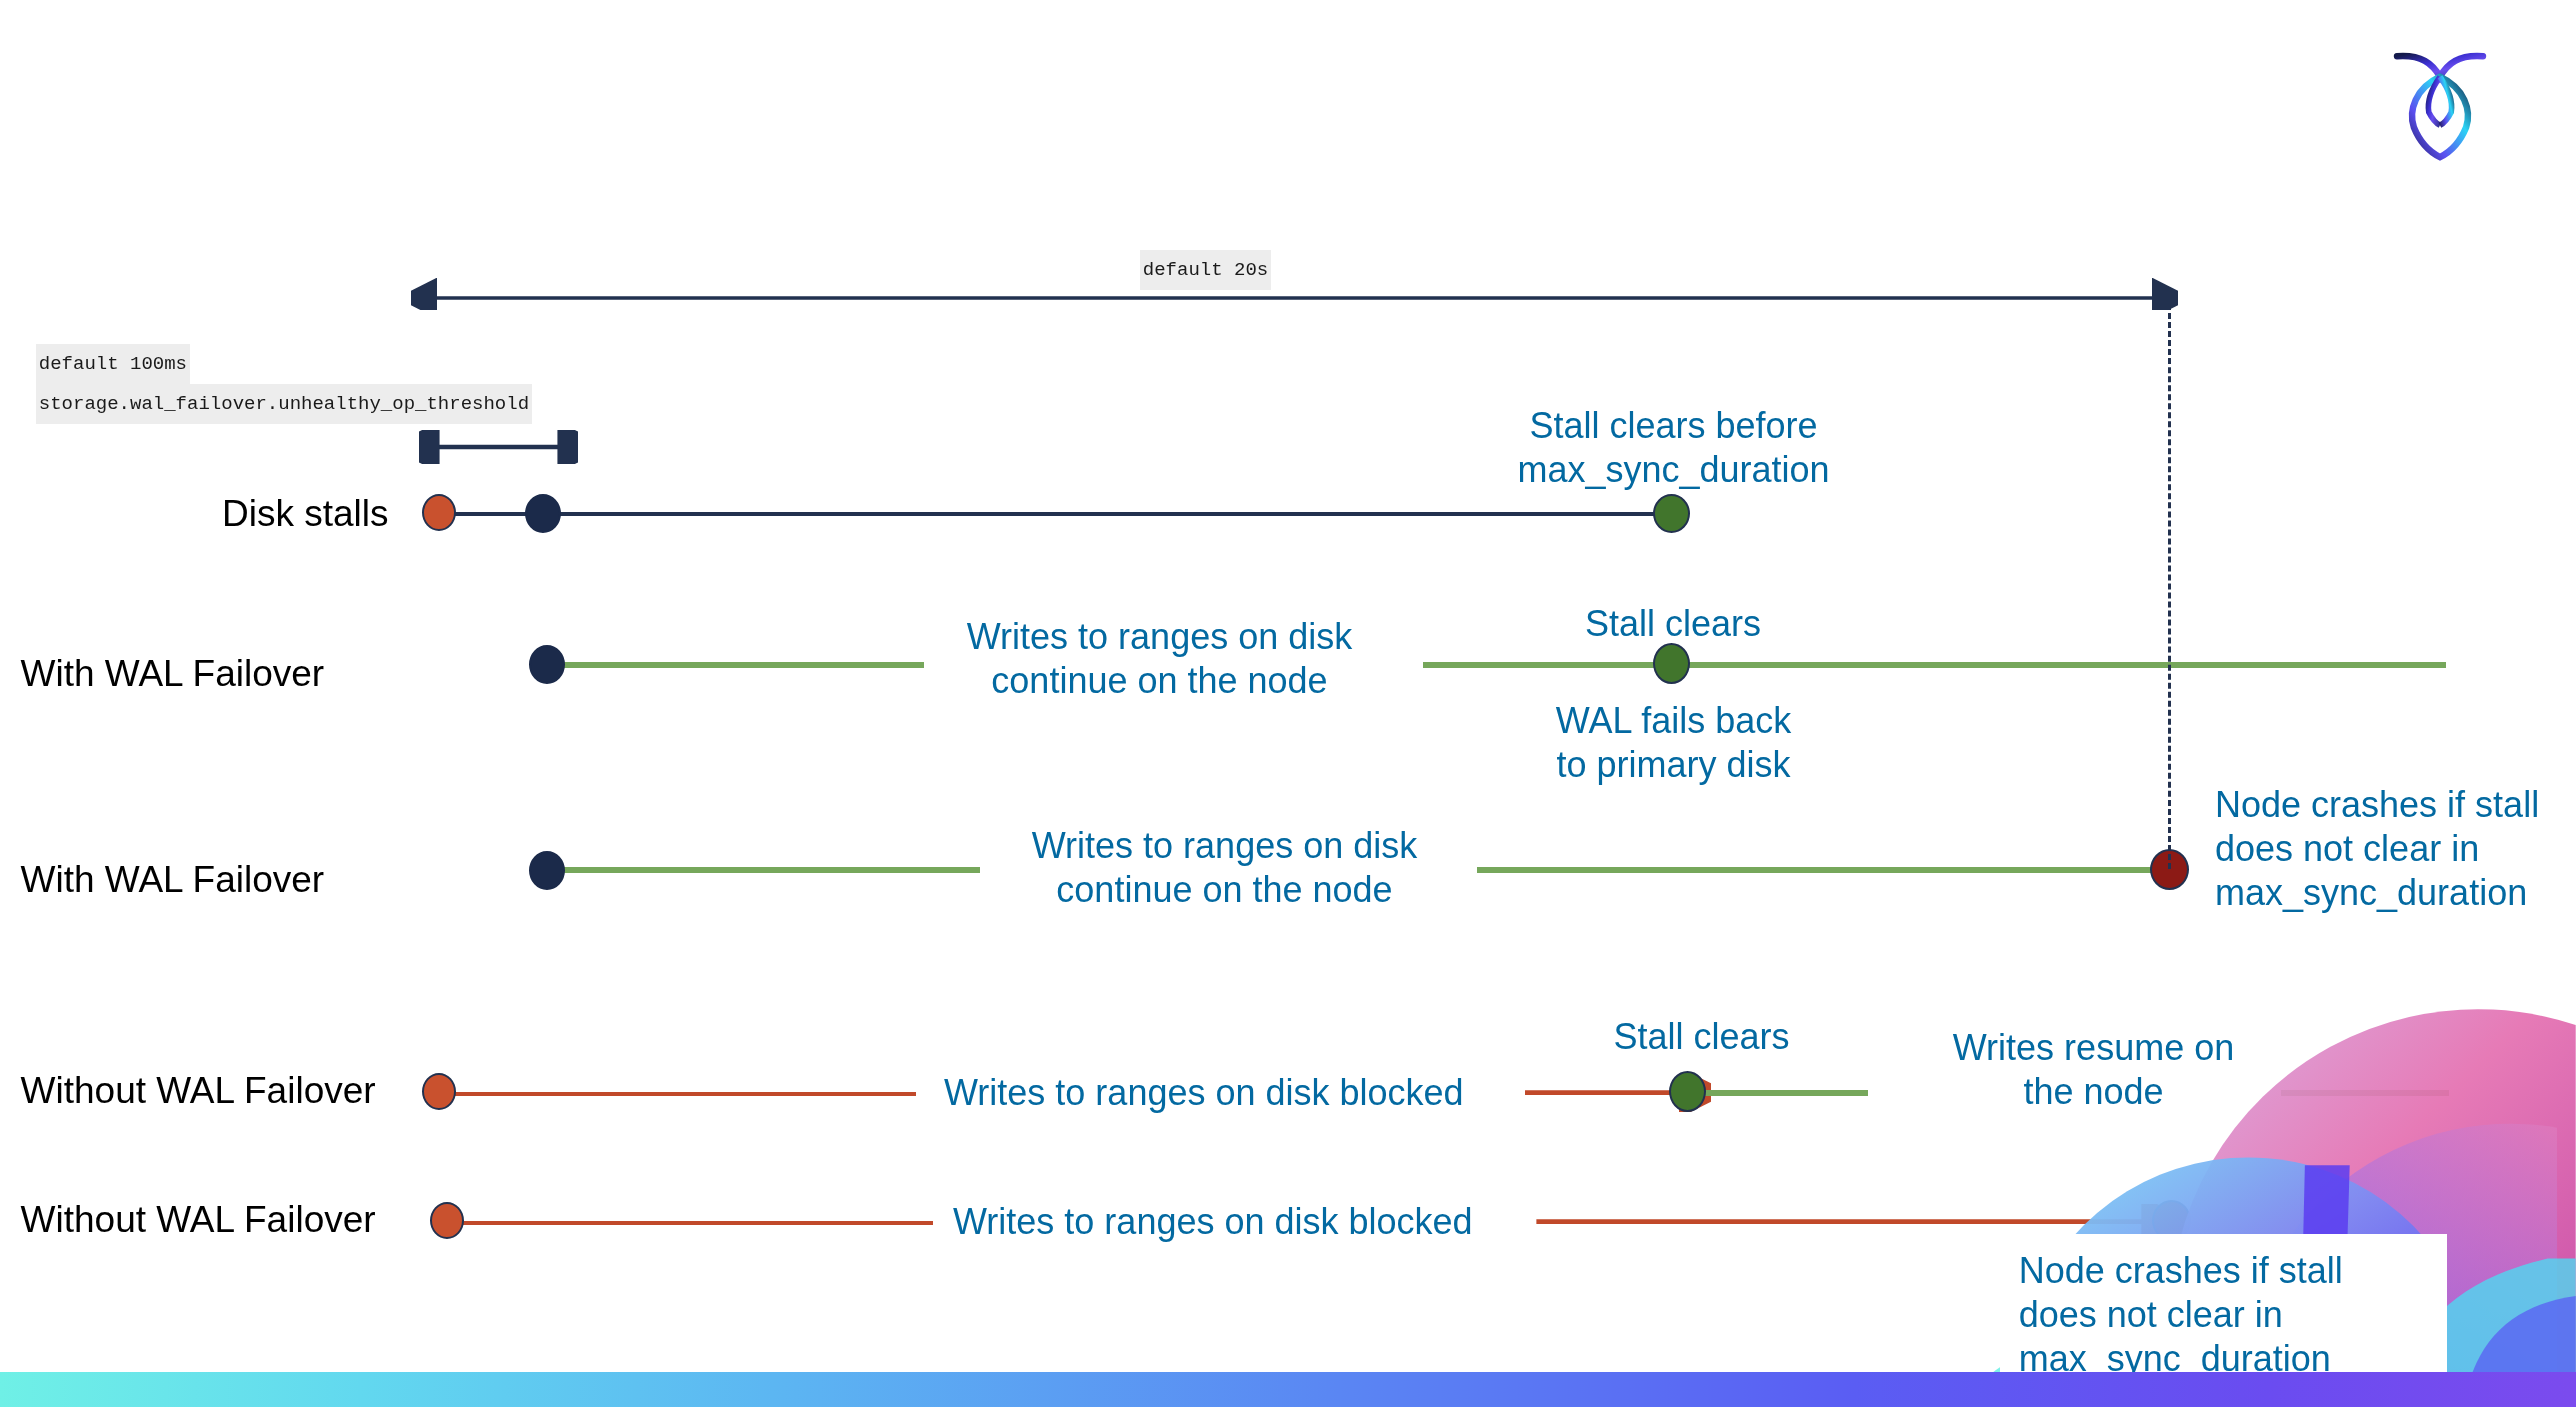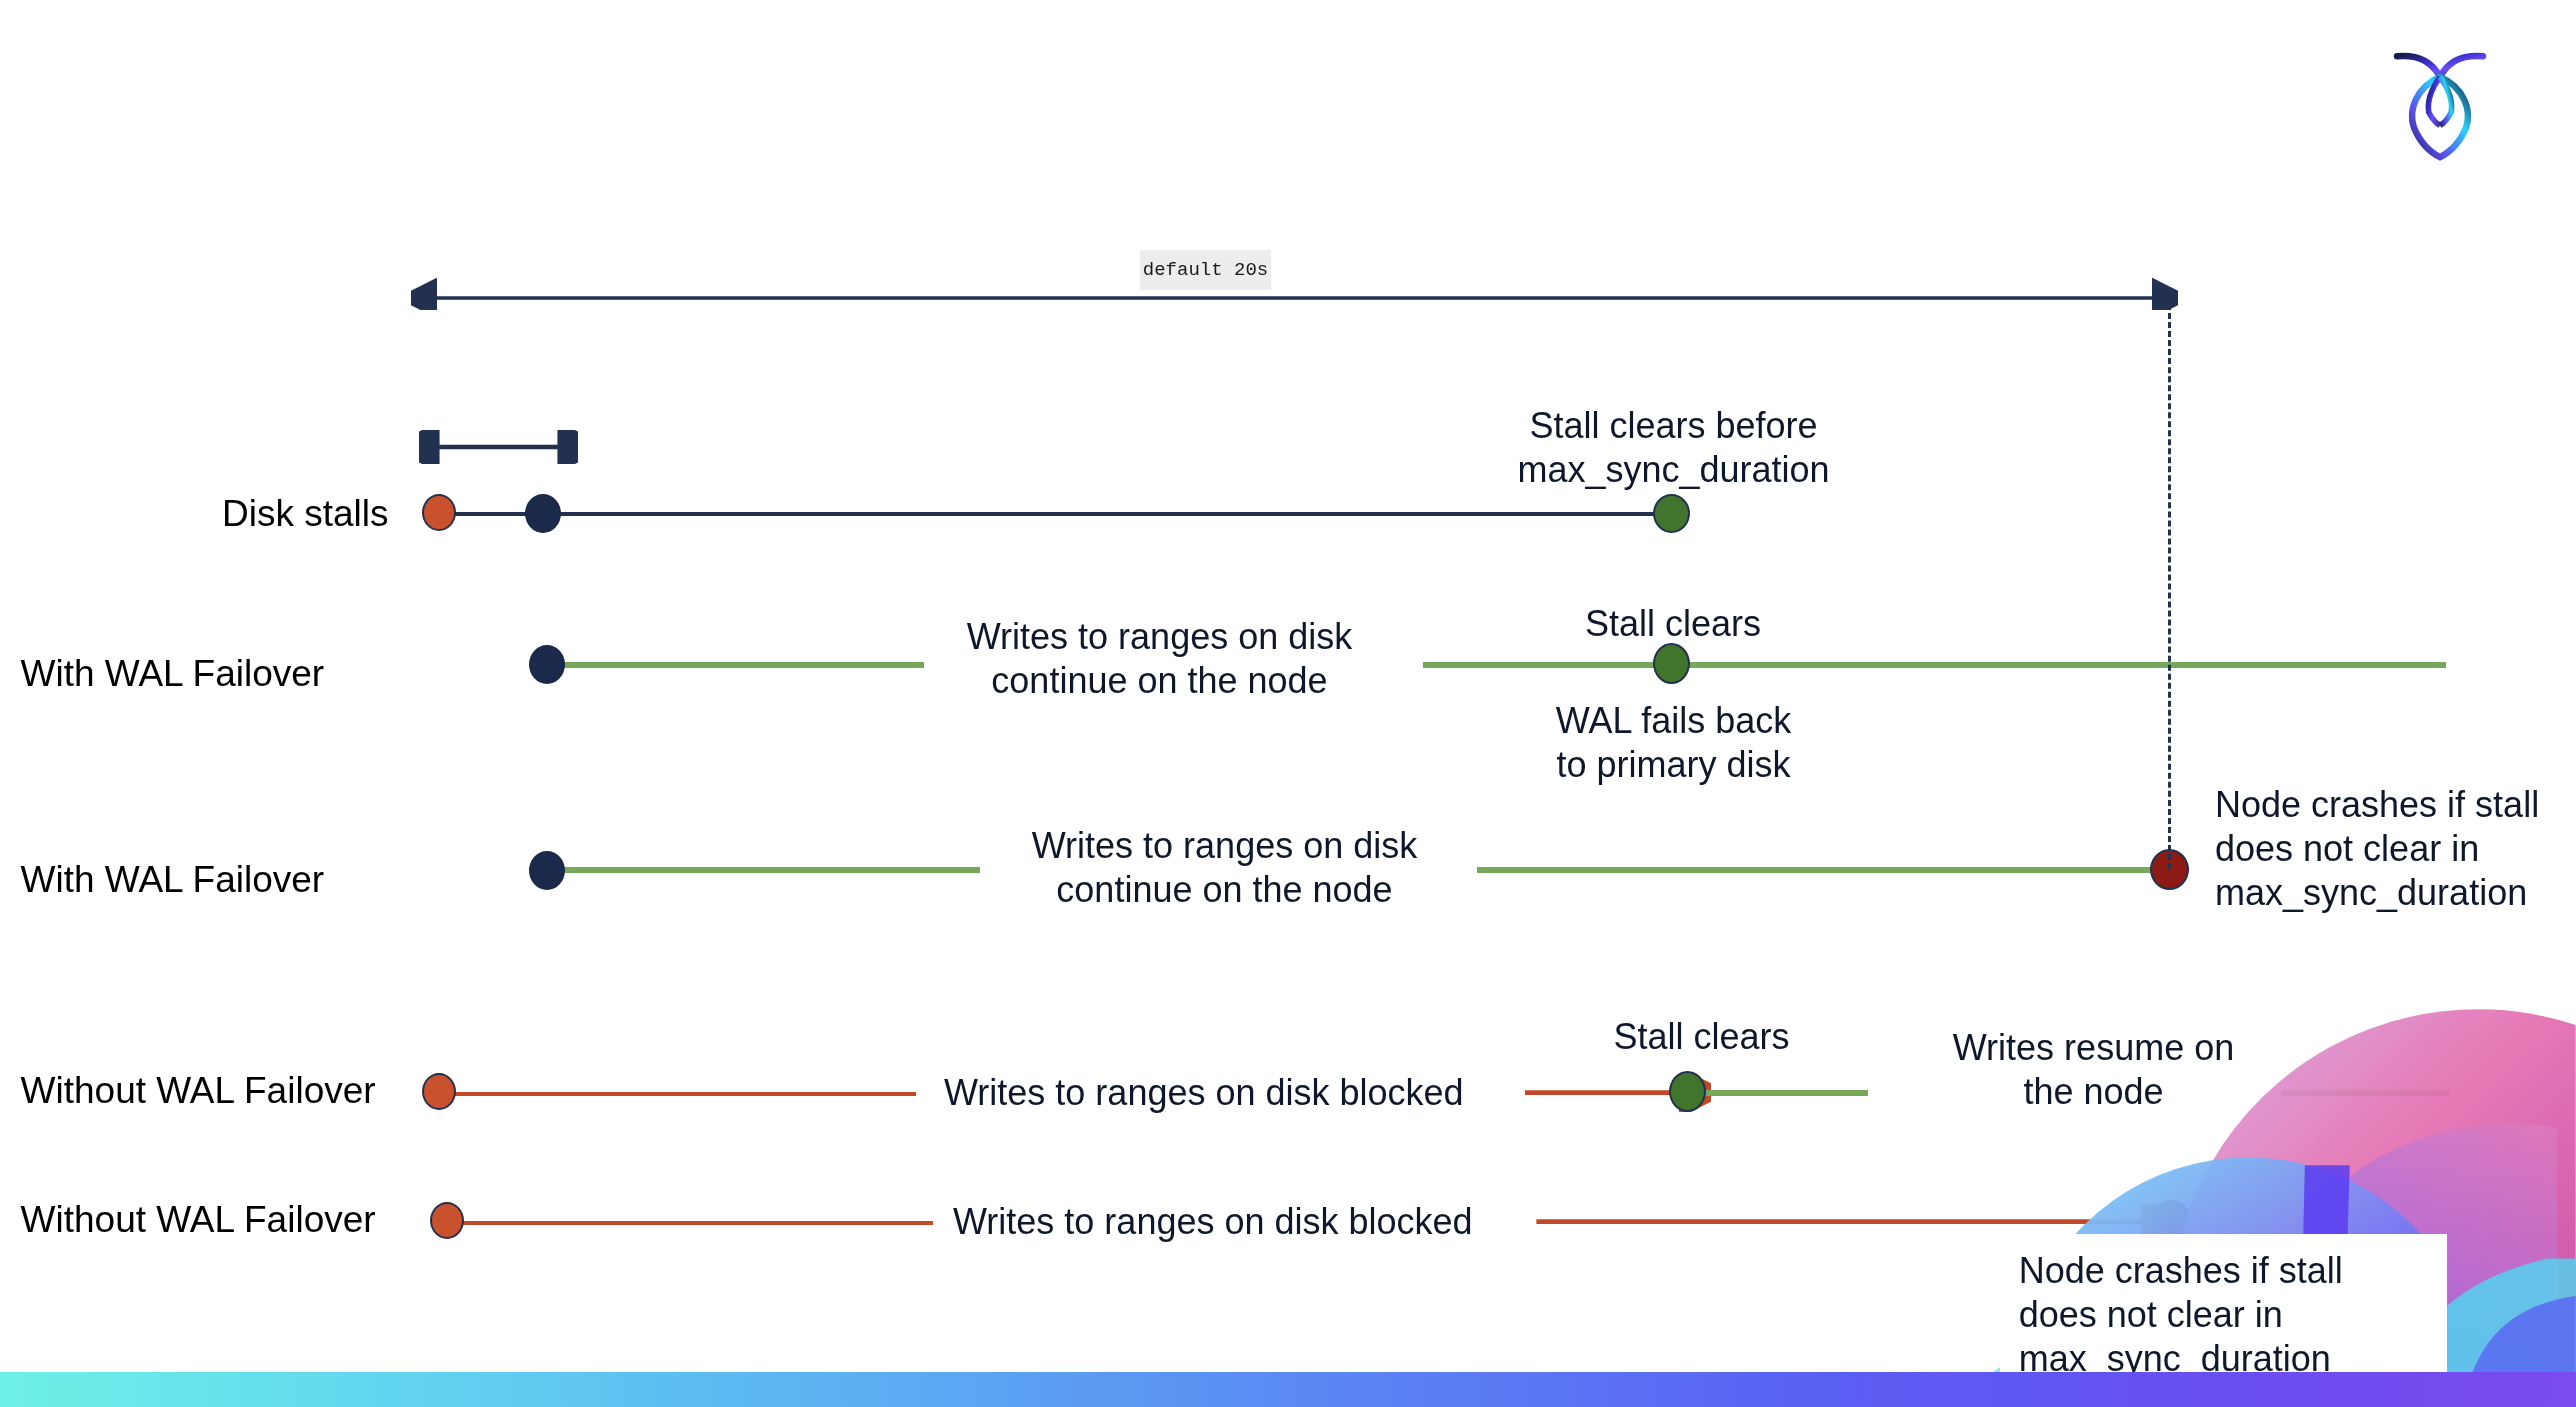--- a/index.html
+++ b/index.html
@@ -63,21 +63,21 @@
     color: #000000;
     white-space: nowrap;
     line-height: 1.1;
   }
 
   
   .annot {
     position: absolute;
     font-size: 36px;
     line-height: 44px;
-    color: #0f172a;
+    color: #0369a1;
     text-align: center;
     white-space: pre-line;
   }
   .annot.left { text-align: left; }
 
   
   .seg {
     position: absolute;
     height: 0;
     border-top-style: solid;
@@ -174,20 +174,24 @@
         <path d="M0,0 L0,11 L11,5.5 Z" fill="#22314f"></path>
       </marker>
     </defs>
     <line x1="10" y1="27" x2="1880" y2="27" stroke="#22314f" stroke-width="4" marker-start="url(#navyL)" marker-end="url(#navyR)"></line>
   </svg>
 
   <div class="code-label" style="left:1140px; top:250px; text-align:left;">
     <span>default 20s</span><br>
   </div>
 
+  <div class="code-label" style="left:36px; top:344px; text-align:left;">
+    <span>default 100ms</span><br>
+    <span>storage.wal_failover.unhealthy_op_threshold</span>
+  </div>
 
   <svg style="position:absolute;left:419px;top:430px;width:159px;height:34px;" aria-hidden="true" viewBox="0 0 170 36" width="159" height="34">
     <line x1="12" y1="18" x2="158" y2="18" stroke="#22314f" stroke-width="5" marker-start="url(#navyL)" marker-end="url(#navyR)"></line>
   </svg>
 
   <div class="row-label" style="left:222px; top:494px;">Disk stalls</div>
 
   <div class="seg navy" style="left:439px; top:512px; width:1234px; border-top-width:4.7px;"></div>
 
   <div class="dot orange" style="left:422px; top:494px; width:34px; height:37px;"></div>

